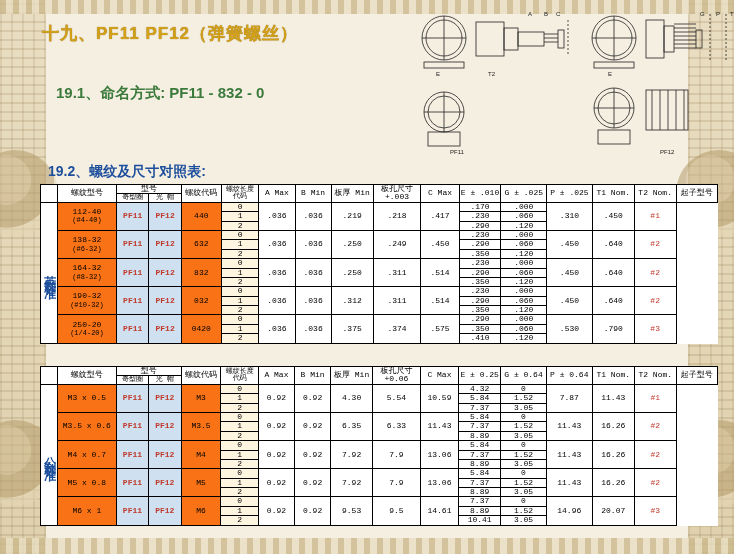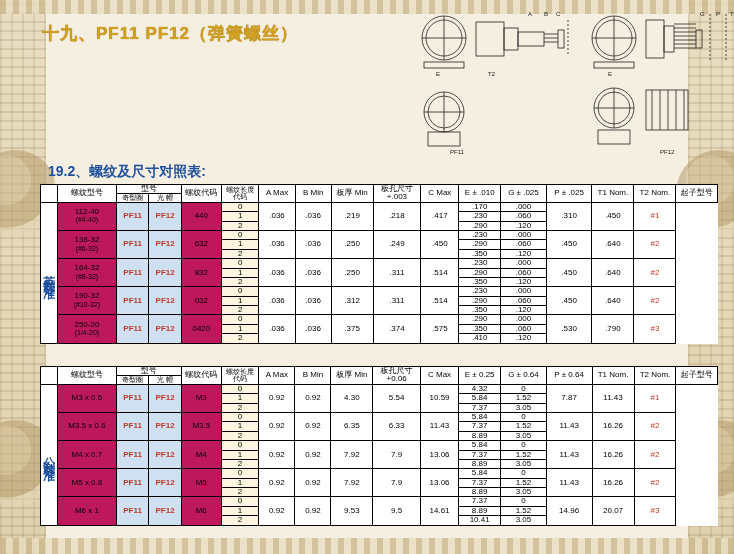--- a/index.html
+++ b/index.html
@@ -65,40 +65,41 @@
   .arr-lbl{
     position:absolute;top:22px;font-size:11px;color:#c0392b;white-space:nowrap;
   }
   
   table{
     border-collapse:collapse;
     position:absolute;
     background:#ffffff;
     font-size:8px;
     color:#000;
+    font-family:Liberation Mono, monospace;
   }
   table td,table th{
     border:1px solid #000;
     text-align:center;
     vertical-align:middle;
     padding:0 1px;
     line-height:1.05;
     font-weight:normal;
   }
   th{font-size:8px;font-weight:normal;}
   .vert-label{
     writing-mode:vertical-rl;
     text-orientation:upright;
     font-size:12px;font-weight:bold;color:#1d4f9c;
     letter-spacing:4px;
     background:#ffffff;
     width:16px;
   }
   .pf-cell{background:#cfe0f0;color:#c0392b;font-weight:bold;font-size:8px;}
-  .thread-cell{background:#be185d;font-size:8px;}
+  .thread-cell{background:#f97316;font-size:8px;}
   .code-cell{background:#fdf5e0;font-size:8px;}
   .redtxt{color:#c0392b;}
   .small7{font-size:7px;}
   
   .dia{
     position:absolute;
   }
 </style>
 </head>
 <body>
@@ -108,20 +109,21 @@
 <div class="bg-top"></div>
 <div class="bg-bottom"></div>
 <div class="medallion" style="left:-28px;top:150px;width:86px;height:86px;"></div>
 <div class="medallion" style="left:-28px;top:420px;width:86px;height:86px;"></div>
 <div class="medallion" style="right:-28px;top:150px;width:86px;height:86px;"></div>
 <div class="medallion" style="right:-28px;top:420px;width:86px;height:86px;"></div>
 
 <div class="content">
 
   <div class="h-title">十九、PF11  PF12（弹簧螺丝）</div>
+  <div class="h-sub">19.1、命名方式:  PF11  -  832  -      0</div>
 
 
   <div class="h-sub2">19.2、螺纹及尺寸对照表:</div>
 
   <svg class="dia" style="left:396px;top:4px;" width="334" height="156" viewBox="0 0 334 156">
     <g stroke="#222" fill="none" stroke-width="0.8">
 
       <circle cx="36" cy="34" r="22"></circle>
       <circle cx="36" cy="34" r="18"></circle>
       <line x1="36" y1="12" x2="36" y2="56"></line>

